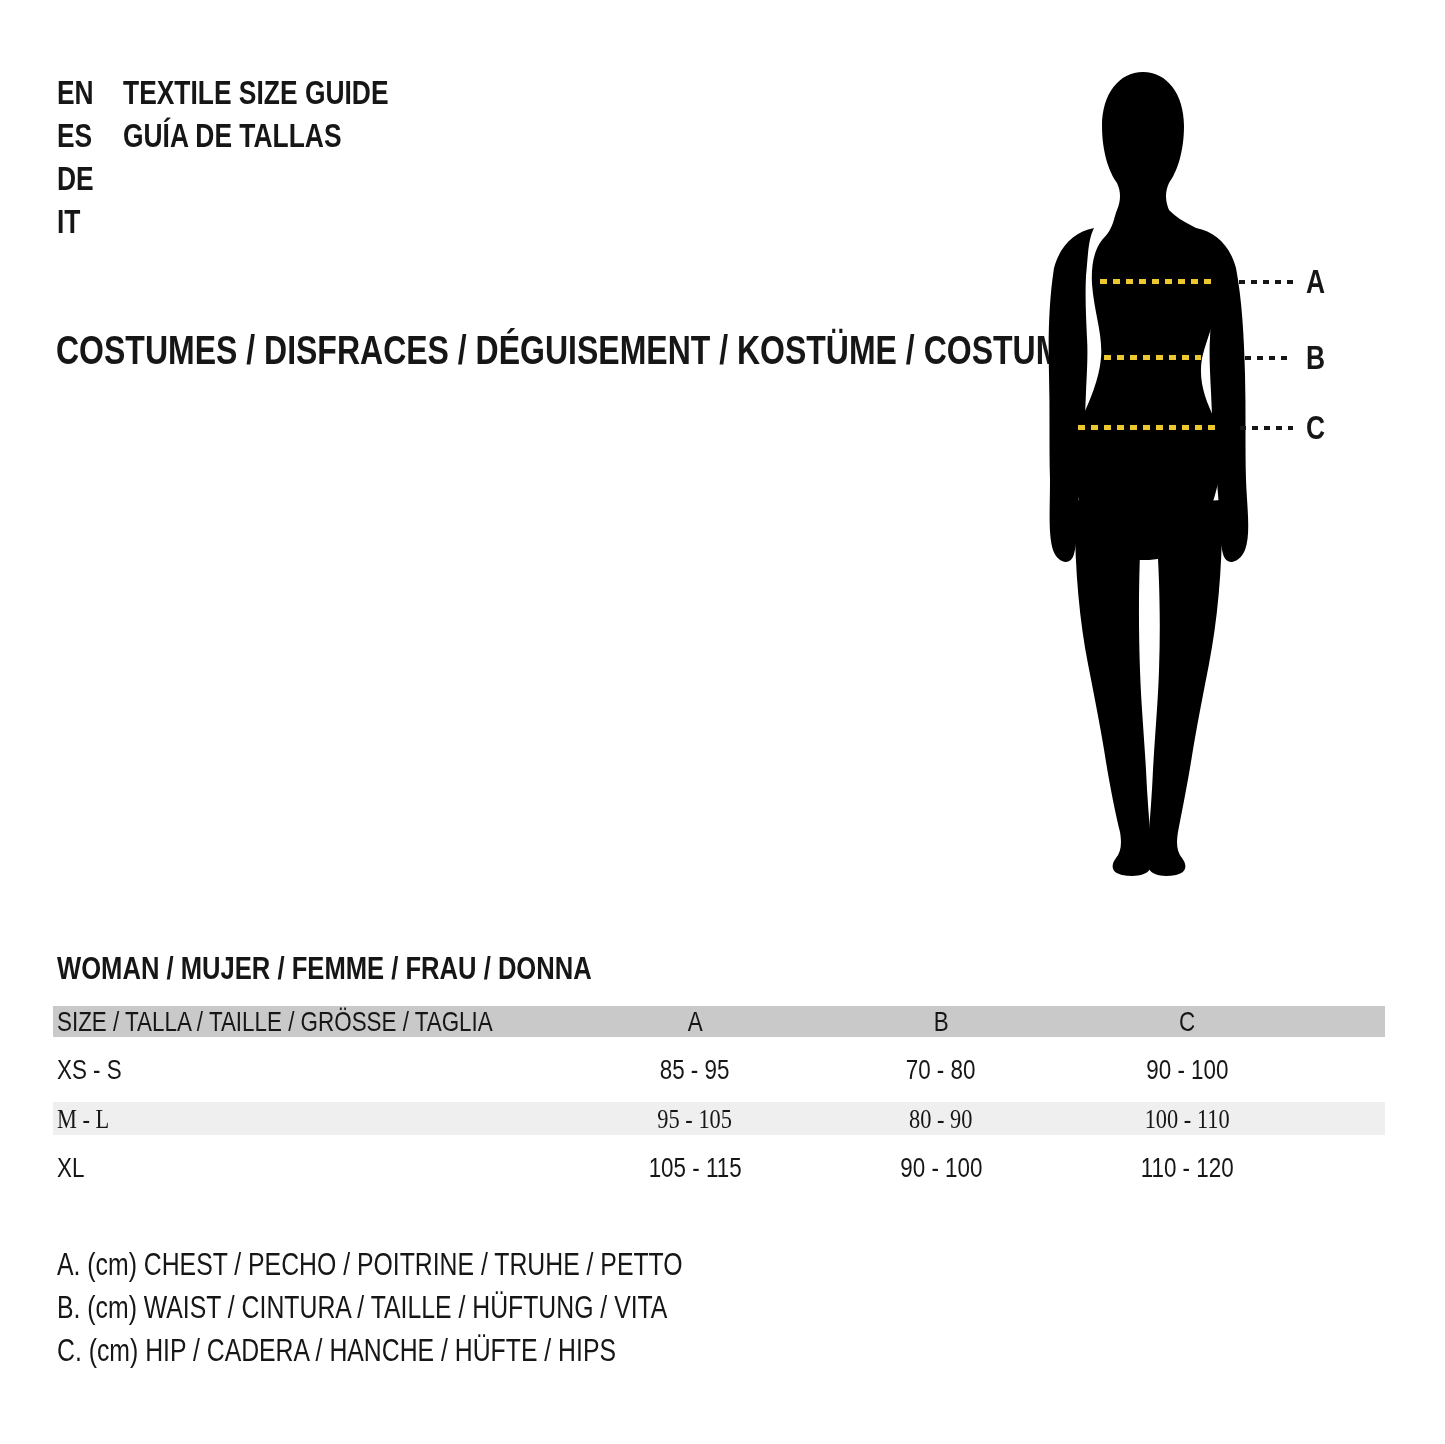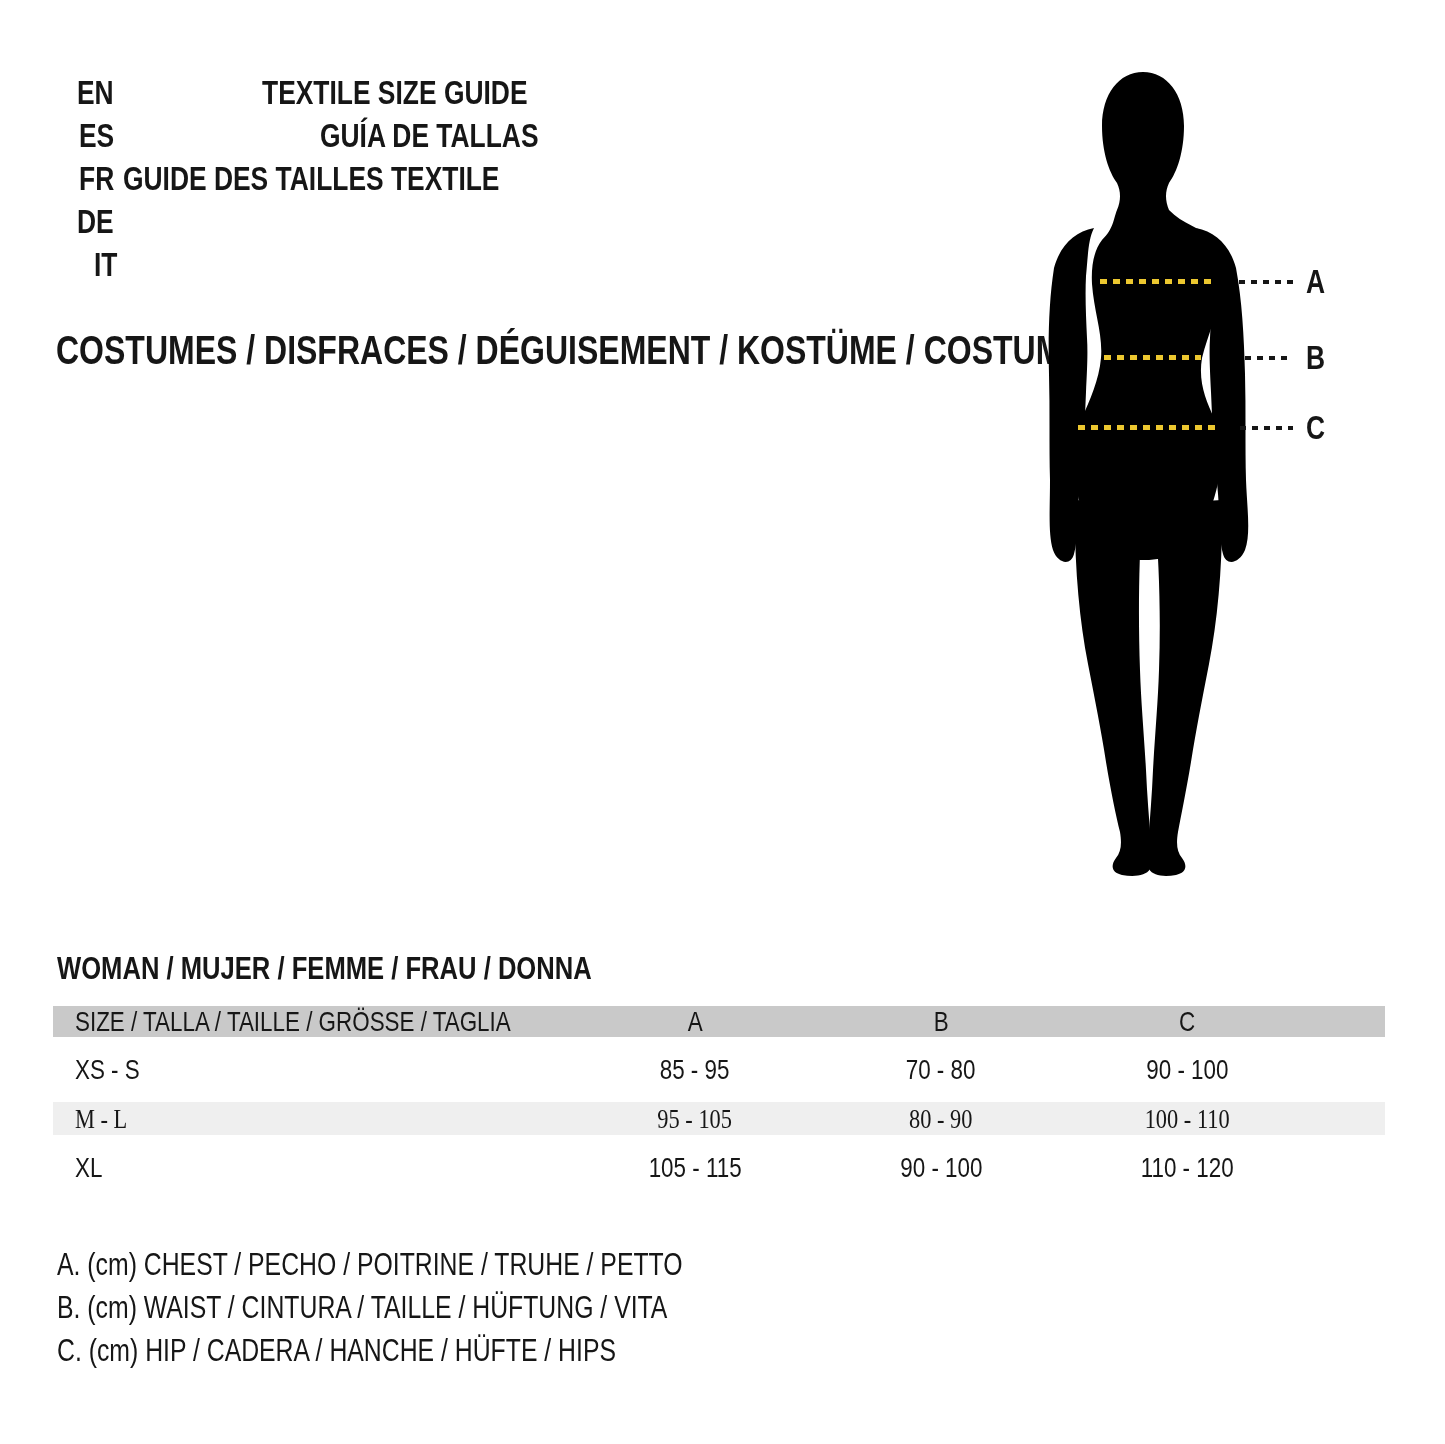--- a/index.html
+++ b/index.html
@@ -17,21 +17,21 @@
     position:relative;overflow:hidden;
   }
   .stage{position:absolute;left:0;top:0;width:1445px;height:1444px;background:#fff;}
 
   
   .cond{display:inline-block;transform:scaleX(0.8);transform-origin:0 50%;white-space:nowrap;}
   .cond-c{transform-origin:50% 50%;}
 
   
   .lang-block{position:absolute;left:57px;top:71px;}
-  .lang-row{display:flex;height:43px;align-items:center;font-size:33px;font-weight:bold;letter-spacing:0;text-align:right;}
+  .lang-row{display:flex;height:43px;align-items:center;font-size:33px;font-weight:bold;letter-spacing:0;}
   .lang-code{width:66px;flex:0 0 66px;}
   .lang-label{flex:1;}
 
   
   .category-title{position:absolute;left:56px;top:327px;height:46px;display:flex;align-items:center;
     font-size:40px;font-weight:bold;}
 
   
   .figure-wrap{position:absolute;left:1048px;top:70px;width:210px;height:810px;}
   .figure-wrap svg{position:absolute;left:0;top:0;}
@@ -46,43 +46,39 @@
   .section-title{position:absolute;left:57px;top:948px;height:40px;display:flex;align-items:center;
     font-size:32px;font-weight:bold;justify-content:flex-end;}
 
   
   .size-table{position:absolute;left:53px;top:1006px;width:1332px;font-size:28px;}
   .t-row{display:grid;grid-template-columns:519px 246px 246px 246px 75px;align-items:center;}
   .t-head{height:31px;background:var(--header_bg);}
   .t-data{height:33px;margin-top:16px;}
   .t-data.alt{background:var(--alt_row_bg);font-family:Liberation Serif, serif;}
   .t-cell{text-align:center;}
-  .t-cell.first{text-align:left;padding-left:22px;}
+  .t-cell.first{text-align:left;padding-left:4px;}
 
   
   .notes-block{position:absolute;left:57px;top:1243px;}
   .note-row{display:flex;height:43px;align-items:center;font-size:31px;}
 </style>
 </head>
 <body>
 
 <div class="stage">
 
   <div class="lang-block">
     <div class="lang-row">
       <span class="lang-code"><span class="cond">EN</span></span>
       <span class="lang-label"><span class="cond">TEXTILE SIZE GUIDE</span></span>
     </div>
     <div class="lang-row">
       <span class="lang-code"><span class="cond">ES</span></span>
       <span class="lang-label"><span class="cond">GUÍA DE TALLAS</span></span>
-    </div>
-    <div class="lang-row">
-      <span class="lang-code"><span class="cond">FR</span></span>
-      <span class="lang-label"><span class="cond">GUIDE DES TAILLES TEXTILE</span></span>
     </div>
     <div class="lang-row">
       <span class="lang-code"><span class="cond">DE</span></span>
     </div>
     <div class="lang-row">
       <span class="lang-code"><span class="cond">IT</span></span>
     </div>
   </div>
 
   <div class="category-title">

